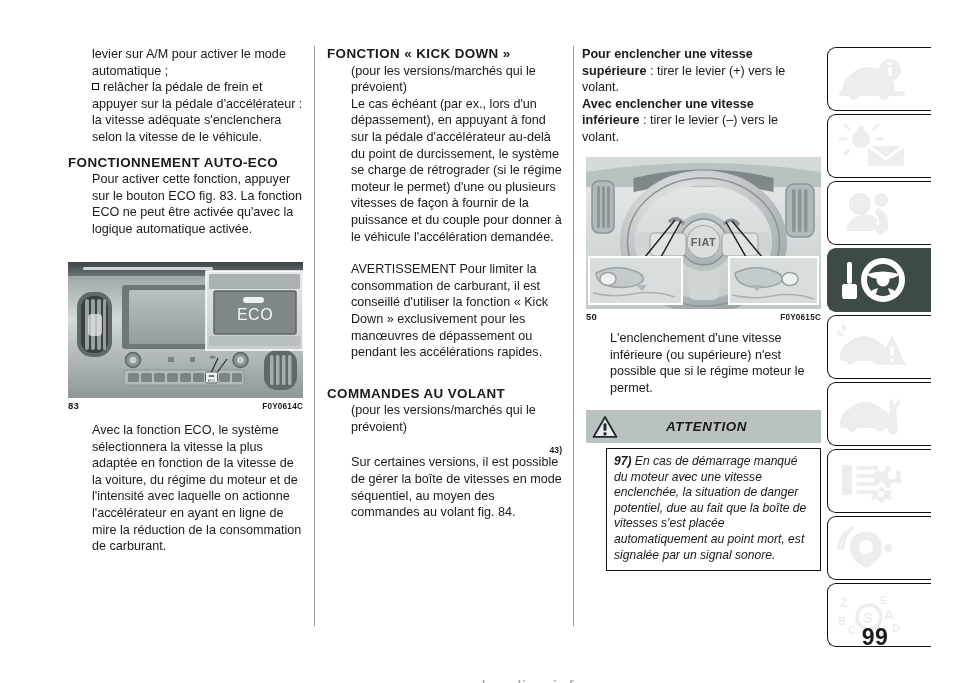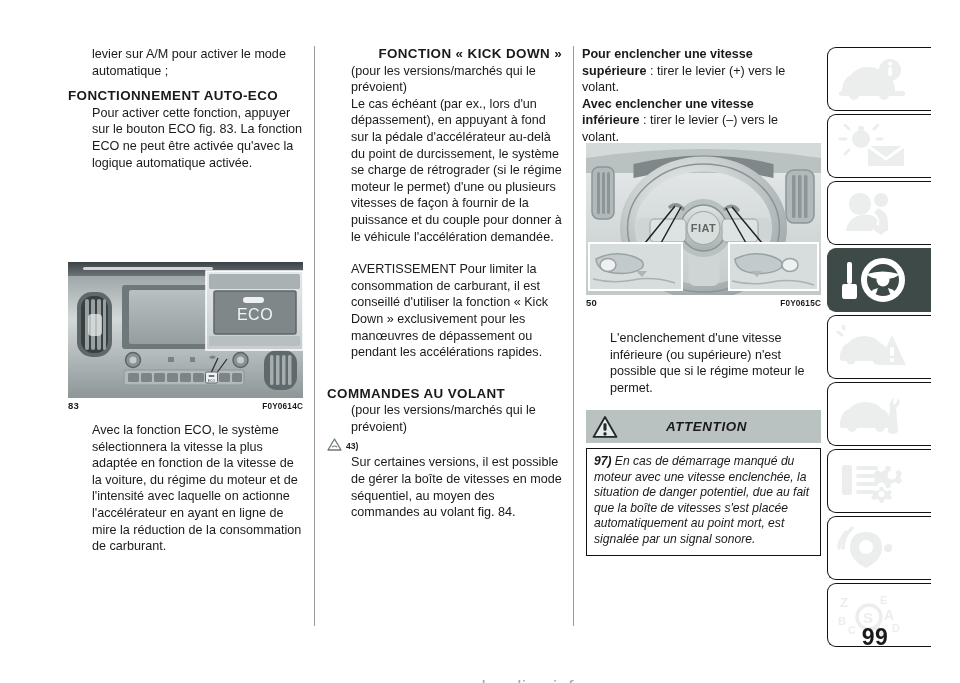--- a/index.html
+++ b/index.html
@@ -51,21 +51,21 @@
   .gap-sm { height: 8px; }
 
   h2.head {
     font-size: 13.4px;
     line-height: 15.6px;
     font-weight: bold;
     letter-spacing: 0.4px;
     margin: 9px 0 1px 0;
     text-transform: uppercase;
   }
-  h2.head.first { margin-top: 10px; text-align: right; }
+  h2.head.first { margin-top: 10px; }
 
   .bullet-line {
     position: relative;
     padding-left: 0;
   }
   .sq-bullet {
     display: inline-block;
     width: 7px; height: 7px;
     border: 1.4px solid #111;
     background: #fff;
@@ -94,30 +94,31 @@
     font-size: 8.2px;
     font-weight: bold;
     letter-spacing: 0.2px;
   }
 
   
   #fig-83 { left: 68px; top: 262px; width: 235px; }
   #fig-83 .fig-img { width: 235px; height: 136px; }
 
   
-  #fig-84 { left: 586px; top: 143px; width: 235px; }
+  #fig-84 { left: 586px; top: 157px; width: 235px; }
   #fig-84 .fig-img { width: 235px; height: 152px; }
 
   
   .warn-ref {
     display: flex;
-    align-items: flex-start;
+    align-items: flex-end;
     gap: 4px;
     margin: 3px 0 1px 0;
     height: 15px;
+    flex-direction: column;
   }
   .warn-ref .num {
     font-size: 8.6px;
     font-weight: bold;
     color: #1a1a1a;
   }
 
   
   #attention-block {
     position: absolute;
@@ -142,20 +143,21 @@
     color: #1a1a1a;
     padding-right: 26px;
   }
   .attention-body {
     border: 1.6px solid #111;
     padding: 5px 7px 7px 7px;
     margin-top: 5px;
     font-style: italic;
     font-size: 12.1px;
     line-height: 15.6px;
+    margin-left: 20px;
   }
   .attention-body .ref {
     font-style: italic;
     font-weight: bold;
   }
 
   
   #sidebar {
     position: absolute;
     left: 827px;
@@ -208,20 +210,21 @@
 </head>
 <body>
 
 <div id="page">
 
   <div class="col-divider" id="div-1"></div>
   <div class="col-divider" id="div-2"></div>
 
   <div class="col" id="col-1">
     <p class="para">levier sur A/M pour activer le mode automatique ;</p>
+    <p class="para bullet-line"><span class="sq-bullet"></span><span>relâcher la pédale de frein et appuyer sur la pédale d'accélérateur : la vitesse adéquate s'enclenchera selon la vitesse de le véhicule.</span></p>
     <h2 class="head">FONCTIONNEMENT AUTO-ECO</h2>
     <p class="para">Pour activer cette fonction, appuyer sur le bouton ECO fig. 83. La fonction ECO ne peut être activée qu'avec la logique automatique activée.</p>
   </div>
 
   <div class="figure" id="fig-83">
     <svg class="fig-img" viewBox="0 0 470 272">
       <defs>
         <linearGradient id="gdash" x1="0" y1="0" x2="0" y2="1">
           <stop offset="0" stop-color="#9fa7a8"></stop>
           <stop offset="0.35" stop-color="#d3d8d8"></stop>

